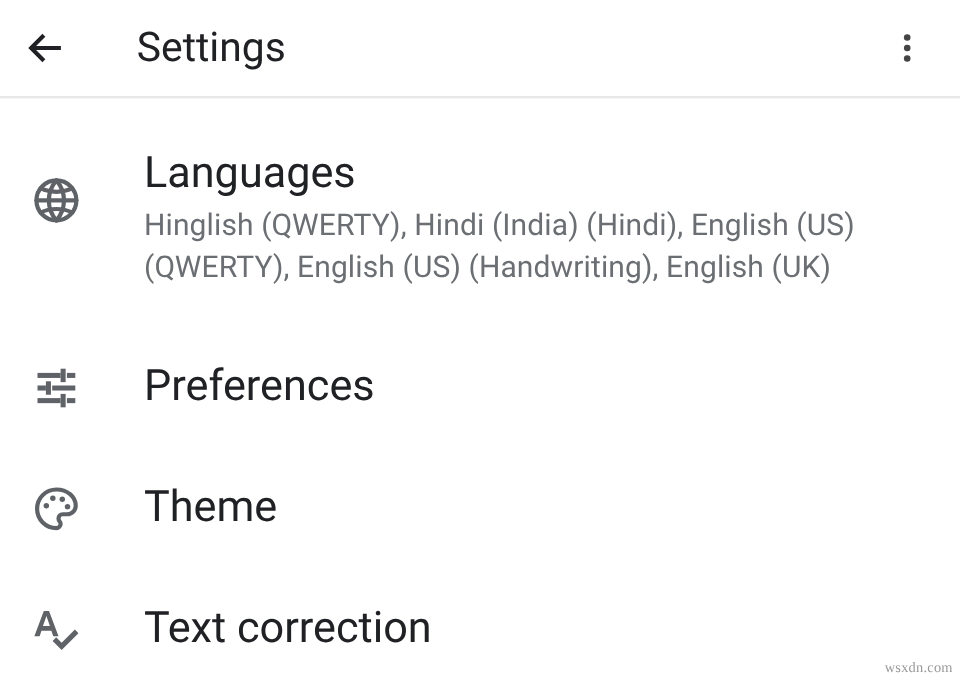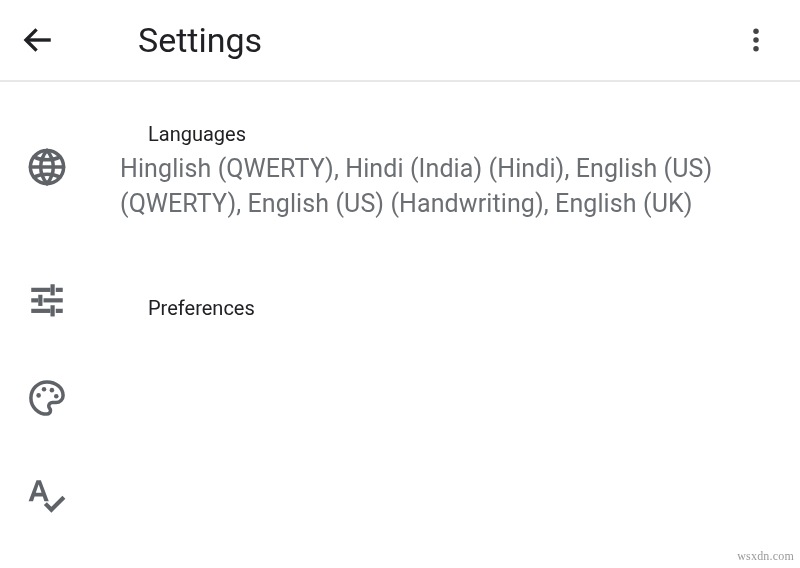--- a/index.html
+++ b/index.html
@@ -21,21 +21,21 @@
     .back-btn {
       width: 48px;
       height: 48px;
       display: flex;
       align-items: center;
       justify-content: center;
       cursor: pointer;
       color: #202124;
     }
     .appbar-title {
-      margin-left: 76px;
+      margin-left: 52px;
       font-size: 34px;
       font-weight: 400;
       color: #202124;
       letter-spacing: 0;
       flex: 1;
     }
     .menu-btn {
       width: 48px;
       height: 48px;
       display: flex;
@@ -69,25 +69,24 @@
       padding-left: 2px;
     }
     .item.tall .icon-col {
       padding-top: 24px;
     }
     .text-col {
       flex: 1;
       min-width: 0;
     }
     .item-title {
-      font-size: 20px;
+      font-size: 36px;
       font-weight: 400;
       color: #202124;
       line-height: 1.25;
-      margin-left: 28px;
     }
     .item-subtitle {
       font-size: 25px;
       color: #6b6f73;
       line-height: 1.4;
       margin-top: 4px;
       letter-spacing: 0.1px;
       display: -webkit-box;
       -webkit-line-clamp: 2;
       -webkit-box-orient: vertical;
@@ -176,28 +175,34 @@
       <span>
         <svg width="42" height="42" viewBox="0 0 24 24" fill="none" stroke="currentColor" stroke-width="2" stroke-linecap="round" stroke-linejoin="round">
           <path d="M12 2.8 C6.9 2.8 2.8 6.9 2.8 12 C2.8 17.1 6.9 21.2 12 21.2 C13.1 21.2 14 20.3 14 19.2 C14 18.7 13.8 18.2 13.5 17.9 C13.2 17.5 13 17.1 13 16.6 C13 15.5 13.9 14.6 15 14.6 L17.1 14.6 C19.4 14.6 21.2 12.8 21.2 10.5 C21.2 6.2 17.1 2.8 12 2.8 Z"></path>
           <circle cx="7.2" cy="10.5" r="1.3" fill="currentColor" stroke="none"></circle>
           <circle cx="10.3" cy="7" r="1.3" fill="currentColor" stroke="none"></circle>
           <circle cx="14.8" cy="7.5" r="1.3" fill="currentColor" stroke="none"></circle>
           <circle cx="17.3" cy="11" r="1.3" fill="currentColor" stroke="none"></circle>
         </svg>
       </span>
     </div>
+    <div class="text-col">
+      <div class="item-title">Theme</div>
+    </div>
   </div>
 
   <div class="item">
     <div class="icon-col">
       <span>
         <svg width="42" height="42" viewBox="0 0 24 24" fill="currentColor">
           <path d="M8.5 3 L6 3 L1.5 15 L4 15 L4.9 12.3 L9.6 12.3 L10.5 15 L13 15 Z M5.6 10.1 L7.25 5.3 L8.9 10.1 Z"></path>
           <path d="M22.5 13.5 L20.8 11.8 L14.5 18.1 L11.9 15.5 L10.2 17.2 L14.5 21.5 Z"></path>
         </svg>
       </span>
     </div>
+    <div class="text-col">
+      <div class="item-title">Text correction</div>
+    </div>
   </div>
 
 </div>
 
 <div class="watermark">wsxdn.com</div>
 
 </body></html>

